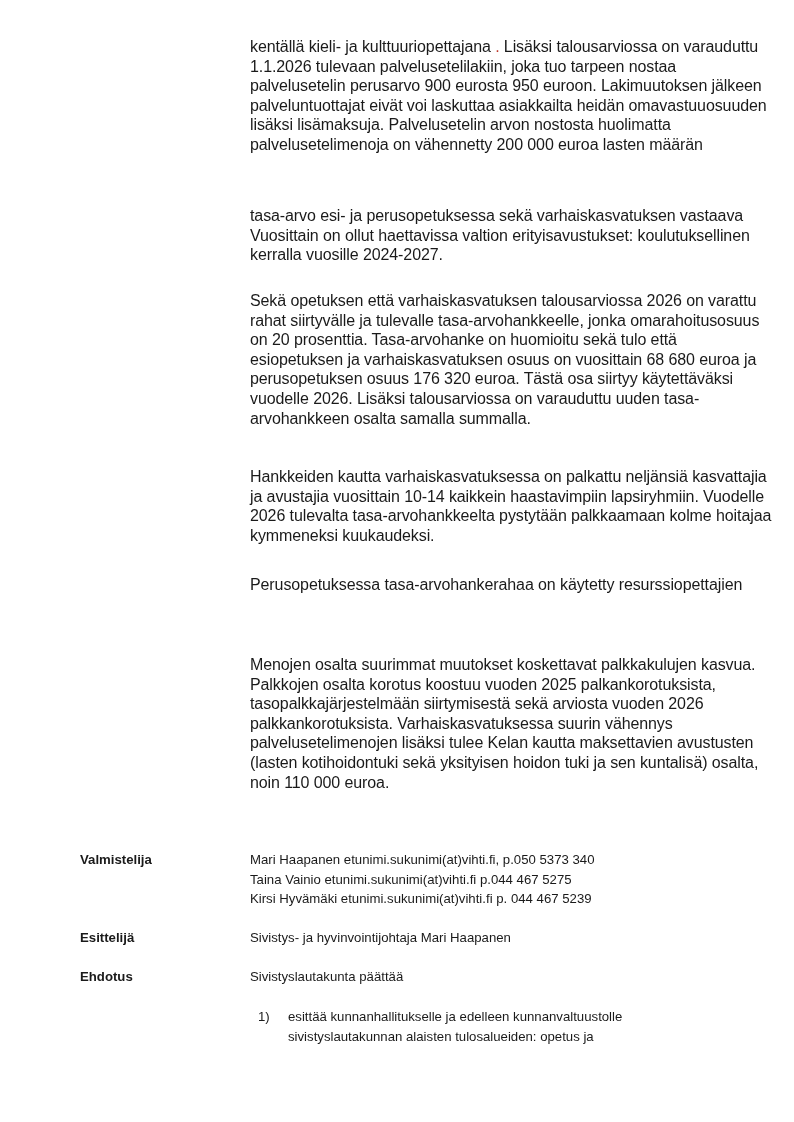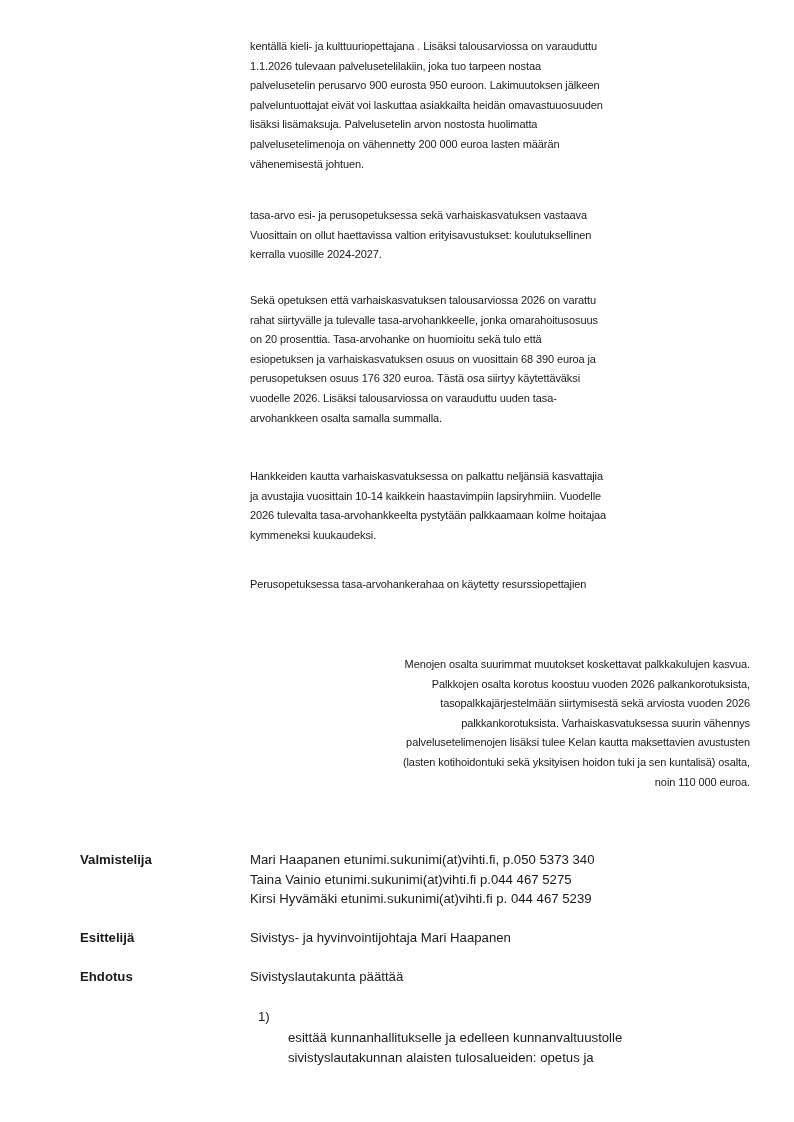--- a/index.html
+++ b/index.html
@@ -1,73 +1,72 @@
 <!DOCTYPE html>
 <html><head>
 <meta charset="utf-8">
 <style>
   html, body { margin: 0; padding: 0; background: #ffffff; }
   body { width: 794px; height: 1122px; position: relative; overflow: hidden;
          font-family: "Liberation Sans", sans-serif; color: #1a1a1a; }
   .page { position: absolute; left: 0; top: 0; width: 794px; height: 1122px; background: #fff; }
-  .body-col { position: absolute; left: 250px; width: 500px; font-size: 11px; line-height: 19.6px; letter-spacing: -0.1px; }
+  .body-col { position: absolute; left: 250px; width: 500px; font-size: 16px; line-height: 19.6px; letter-spacing: -0.1px; }
   .line { display: block; white-space: nowrap; }
   .red { color: #c0392b; }
   .row { position: absolute; left: 0; width: 794px; font-size: 13.2px; line-height: 19.6px; }
   .label { position: absolute; left: 80px; white-space: nowrap; font-weight: bold; }
   .value { position: absolute; left: 250px; white-space: nowrap; }
   .list-item { position: absolute; left: 258px; font-size: 13.2px; line-height: 19.6px; }
   .list-num { position: absolute; left: 0; top: 0; }
-  .list-text { position: absolute; left: 30px; top: 0; white-space: nowrap; margin-top: 21px; }
+  .list-text { position: absolute; left: 30px; top: 0; white-space: nowrap; }
 </style>
 </head>
 <body>
 
 <div class="page">
 
   <div class="body-col" style="top:37px;">
     <span class="line"><span>kentällä kieli- ja kulttuuriopettajana </span><span class="red">.</span><span> Lisäksi talousarviossa on varauduttu</span></span>
     <span class="line">1.1.2026 tulevaan palvelusetelilakiin, joka tuo tarpeen nostaa</span>
     <span class="line">palvelusetelin perusarvo 900 eurosta 950 euroon.  Lakimuutoksen jälkeen</span>
     <span class="line">palveluntuottajat eivät voi laskuttaa asiakkailta heidän omavastuuosuuden</span>
     <span class="line">lisäksi lisämaksuja. Palvelusetelin arvon nostosta huolimatta</span>
     <span class="line">palvelusetelimenoja on vähennetty 200 000 euroa lasten määrän</span>
-    <span class="line">vähenemisestä johtuen.</span>
   </div>
 
   <div class="body-col" style="top:206px;">
     <span class="line">tasa-arvo esi- ja perusopetuksessa sekä varhaiskasvatuksen vastaava</span>
     <span class="line">Vuosittain on ollut haettavissa valtion erityisavustukset: koulutuksellinen</span>
     <span class="line">kerralla vuosille 2024-2027.</span>
   </div>
 
   <div class="body-col" style="top:291px;">
     <span class="line">Sekä opetuksen että varhaiskasvatuksen talousarviossa 2026 on varattu</span>
     <span class="line">rahat siirtyvälle ja tulevalle  tasa-arvohankkeelle, jonka omarahoitusosuus</span>
     <span class="line">on 20 prosenttia. Tasa-arvohanke on huomioitu  sekä tulo että</span>
-    <span class="line">esiopetuksen ja varhaiskasvatuksen osuus on vuosittain 68 390 euroa ja</span>
+    <span class="line">esiopetuksen ja varhaiskasvatuksen osuus on vuosittain 68 680 euroa ja</span>
     <span class="line">perusopetuksen  osuus 176 320 euroa. Tästä osa siirtyy käytettäväksi</span>
     <span class="line">vuodelle 2026. Lisäksi talousarviossa on varauduttu uuden tasa-</span>
     <span class="line">arvohankkeen osalta samalla summalla.</span>
   </div>
 
   <div class="body-col" style="top:467px;">
     <span class="line">Hankkeiden kautta varhaiskasvatuksessa on palkattu neljänsiä kasvattajia</span>
     <span class="line">ja avustajia vuosittain 10-14 kaikkein haastavimpiin lapsiryhmiin. Vuodelle</span>
     <span class="line">2026 tulevalta tasa-arvohankkeelta pystytään palkkaamaan kolme hoitajaa</span>
     <span class="line">kymmeneksi  kuukaudeksi.</span>
   </div>
 
   <div class="body-col" style="top:575px;">
     <span class="line">Perusopetuksessa tasa-arvohankerahaa on käytetty resurssiopettajien</span>
   </div>
 
-  <div class="body-col" style="top:655px;text-align:right;">
+  <div class="body-col" style="top:655px;">
     <span class="line">Menojen osalta suurimmat  muutokset koskettavat palkkakulujen kasvua.</span>
-    <span class="line">Palkkojen osalta korotus koostuu vuoden 2026 palkankorotuksista,</span>
+    <span class="line">Palkkojen osalta korotus koostuu vuoden 2025 palkankorotuksista,</span>
     <span class="line">tasopalkkajärjestelmään siirtymisestä sekä arviosta vuoden 2026</span>
     <span class="line">palkkankorotuksista.  Varhaiskasvatuksessa suurin vähennys</span>
     <span class="line">palvelusetelimenojen lisäksi tulee Kelan kautta maksettavien avustusten</span>
     <span class="line">(lasten kotihoidontuki  sekä yksityisen hoidon tuki ja sen kuntalisä) osalta,</span>
     <span class="line">noin 110 000 euroa.</span>
   </div>
 
   <div class="row" style="top:850px;">
     <span class="label">Valmistelija</span>
     <span class="value" style="top:0;">Mari Haapanen  etunimi.sukunimi(at)vihti.fi, p.050 5373 340</span>

